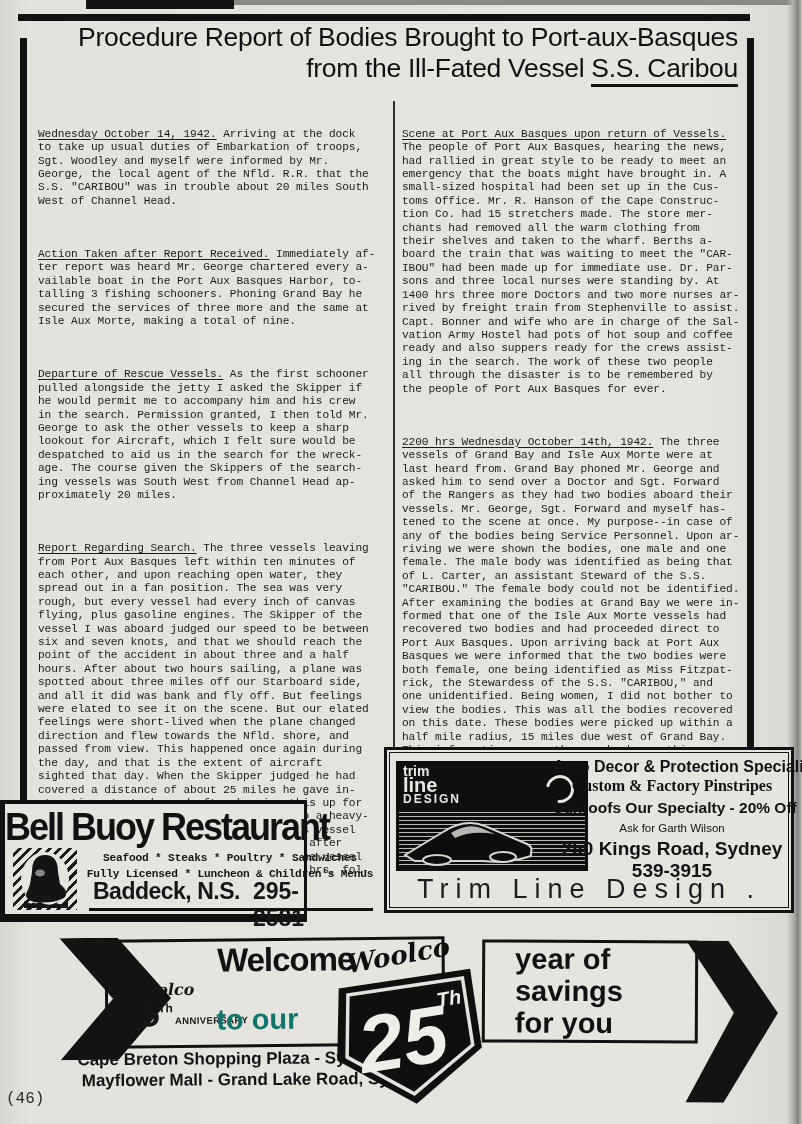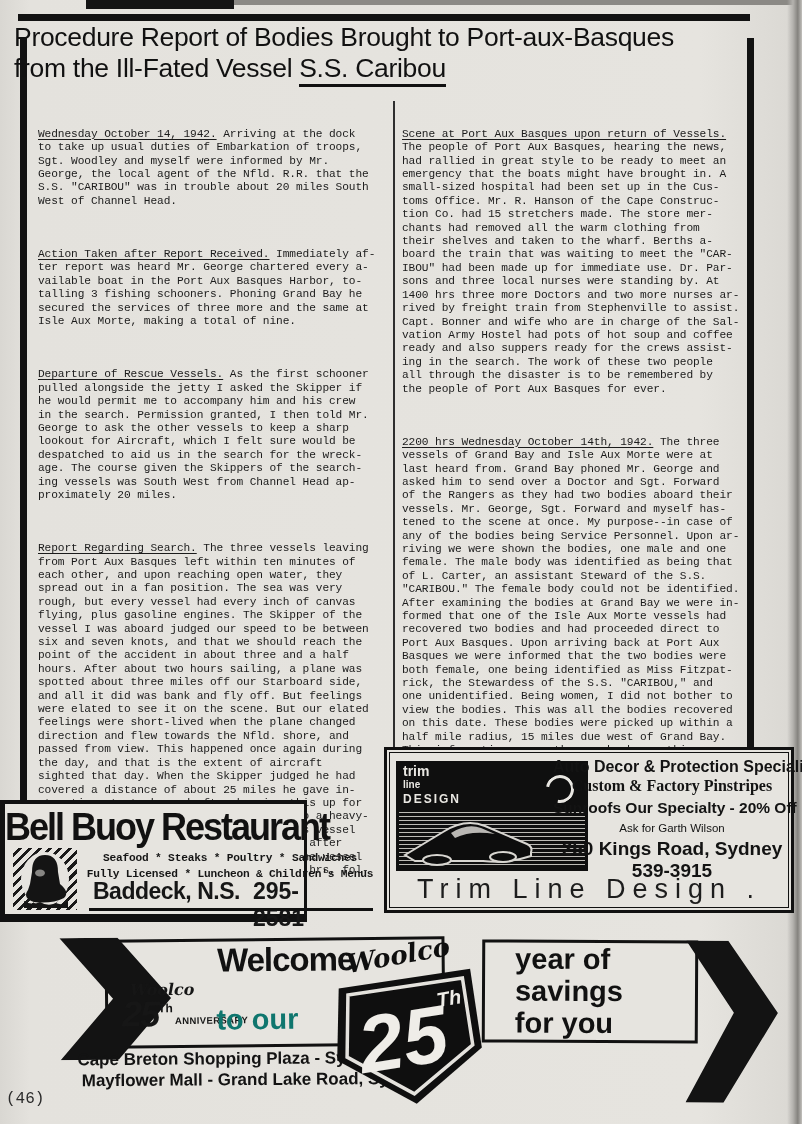--- a/index.html
+++ b/index.html
@@ -13,21 +13,21 @@
   .edge-top-black{left:86px;top:0;width:148px;height:9px;background:#141414;}
   .edge-top-gray{left:234px;top:0;width:568px;height:5px;background:#8b8985;}
   .edge-right{right:0;top:0;width:15px;height:1124px;
     background:linear-gradient(90deg,rgba(0,0,0,0),#b4b2ae 40%,#84827e 72%,#c3c1bd);}
   
   .rule-top{left:18px;top:14px;width:732px;height:7px;background:#121212;}
   .bar-left{left:20px;top:38px;width:7px;height:762px;background:#121212;}
   .bar-right{left:747px;top:38px;width:7px;height:709px;background:#121212;}
   .divider{left:393px;top:101px;width:2px;height:646px;background:#2e2e2e;}
   
-  .title-wrap{left:14px;top:22px;width:724px;text-align:left;line-height:31px;
+  .title-wrap{left:14px;top:22px;width:724px;text-align:right;line-height:31px;
     font-size:26.5px;letter-spacing:-0.3px;color:#111;}
   .title-underlined{border-bottom:3px solid #111;padding-bottom:1px;margin-left:7px;margin-top:17px;}
   
   .col{white-space:pre-wrap;font-family:"Liberation Mono","DejaVu Sans Mono",monospace;
     font-size:11.2px;line-height:13.4px;letter-spacing:-0.1px;color:#1b1b1b;}
   .col-left{left:38px;top:101px;width:352px;}
   .col-right{left:402px;top:101px;width:346px;}
   .para{margin:0 0 13px 0;}
   .lead{text-decoration:underline;text-underline-offset:2px;}
   
@@ -44,21 +44,21 @@
   .bb-loc{position:absolute;left:88px;top:74px;font-size:23px;font-weight:bold;letter-spacing:-0.5px;}
   .bb-phone{position:absolute;left:248px;top:74px;font-size:23px;font-weight:bold;}
   .bb-underline{position:absolute;left:84px;top:104px;width:284px;height:3px;background:#111;}
   
   .trimline{left:384px;top:747px;width:410px;height:166px;box-sizing:border-box;
     background:#e6e4df;border:3px solid #111;}
   .trimline:before{content:"";position:absolute;inset:2px;border:1px solid #111;pointer-events:none;}
   .tl-logo{position:absolute;left:9px;top:11px;width:152px;height:110px;background:#0f0f0f;overflow:hidden;padding-left:40px;}
   .tl-logo-text{position:absolute;left:7px;top:3px;color:#e9e7e2;font-weight:bold;line-height:14px;}
   .tl-t1{font-size:14px;display:block;}
-  .tl-t2{font-size:10px;display:block;}
+  .tl-t2{font-size:20px;display:block;}
   .tl-t3{font-size:12px;display:block;letter-spacing:2px;}
   .tl-swirl{position:absolute;right:14px;top:14px;width:22px;height:22px;border:3px solid #e9e7e2;
     border-left-color:transparent;border-radius:50%;transform:rotate(-35deg);}
   .tl-stripes{position:absolute;left:3px;right:3px;top:48px;bottom:4px;
     background:repeating-linear-gradient(180deg,#0f0f0f 0 3px,#bdbbb6 3px 4px);}
   .tl-car{position:absolute;left:3px;bottom:2px;}
   .tl-texts{position:absolute;left:166px;top:0;width:238px;text-align:center;color:#131313;}
   .tl-h1{position:absolute;left:0;top:8px;width:100%;font-size:16px;font-weight:bold;white-space:nowrap;}
   .tl-h2{position:absolute;left:0;top:27px;width:100%;font-size:16px;font-weight:bold;white-space:nowrap;font-family:Liberation Serif, serif;}
   .tl-offer{position:absolute;left:0;top:49px;width:100%;font-size:15.5px;font-weight:bold;white-space:nowrap;}

